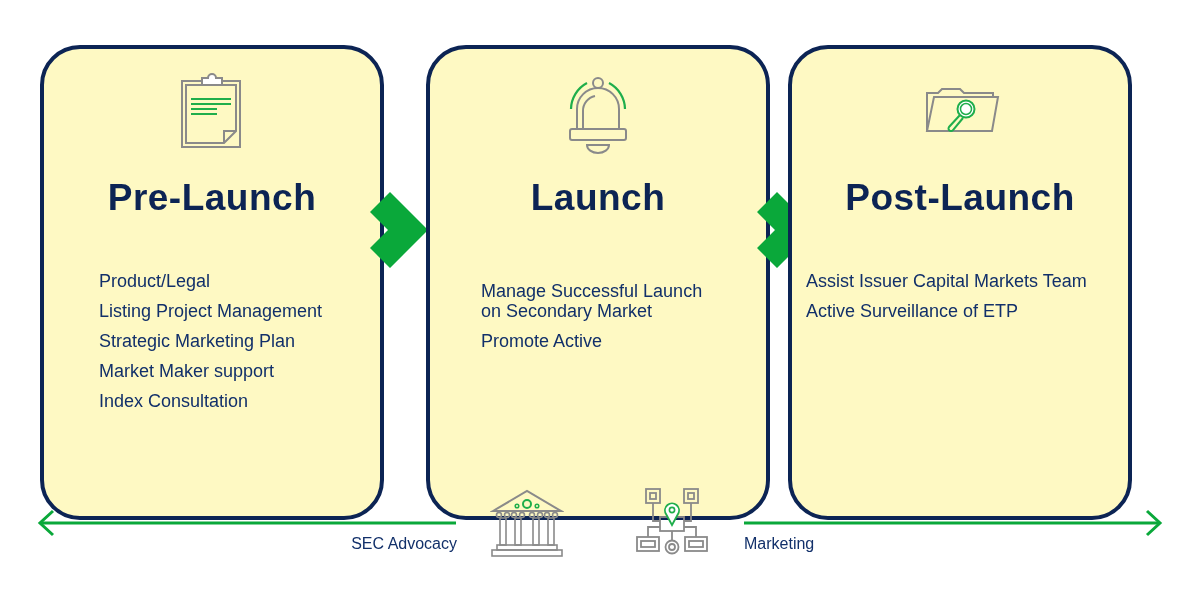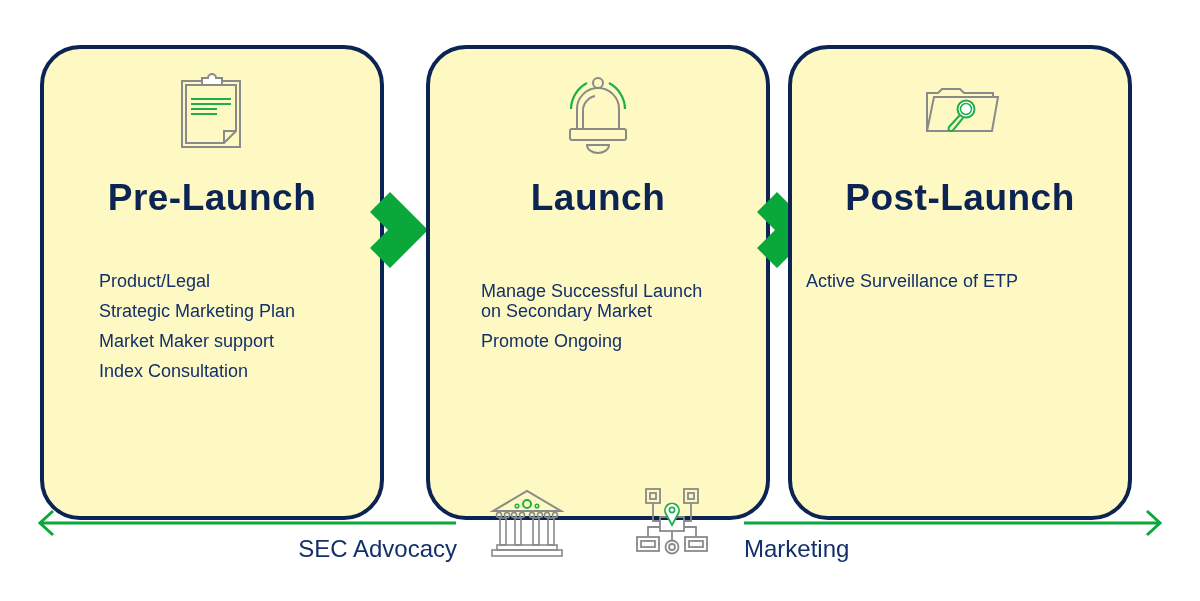--- a/index.html
+++ b/index.html
@@ -23,41 +23,42 @@
   #card-2 li { margin-bottom:10px; }
   .chev { position:absolute; top:190px; width:60px; height:80px; }
   #chev-0 { left:368px; }
   #chev-1 { left:755px; }
   .bottom-icon { position:absolute; top:487px; }
   #bottom-icon-0 { left:490px; }
   #bottom-icon-1 { left:634px; }
   .arrow { position:absolute; top:508px; height:30px; }
   #arrow-left { left:36px; width:424px; }
   #arrow-right { left:740px; width:426px; }
-  .arrow-label { position:absolute; top:535px; font-size:24px; color:#12306a; }
+  .arrow-label { position:absolute; top:535px; font-size:16px; color:#12306a; }
   #label-left { right:743px; }
   #label-right { left:744px; }
 </style>
 </head>
 <body>
 
 <div class="card" id="card-0">
   <svg class="icon" width="70" height="80" viewBox="0 0 70 80">
     <rect x="5" y="10" width="58" height="66" fill="none" stroke="#8a8a8a" stroke-width="2"></rect>
     <path d="M9 14 H59 V60 L47 72 H9 Z" fill="none" stroke="#8a8a8a" stroke-width="2"></path>
     <path d="M47 72 V60 H59" fill="none" stroke="#8a8a8a" stroke-width="2"></path>
     <path d="M25 12 V7 H31 A4 4 0 0 1 39 7 H45 V14 H25 Z" fill="#fff" stroke="#8a8a8a" stroke-width="2"></path>
     <line x1="14" y1="28" x2="54" y2="28" stroke="#1fae4b" stroke-width="2"></line>
     <line x1="14" y1="33" x2="54" y2="33" stroke="#1fae4b" stroke-width="2"></line>
     <line x1="14" y1="38" x2="40" y2="38" stroke="#1fae4b" stroke-width="2"></line>
     <line x1="14" y1="43" x2="40" y2="43" stroke="#1fae4b" stroke-width="2"></line>
   </svg>
   <h2>Pre-Launch</h2>
   <ul>
     <li>Product/Legal</li>
+    <li>Listing Project Management</li>
     <li>Strategic Marketing Plan</li>
     <li>Market Maker support</li>
     <li>Index Consultation</li>
   </ul>
 </div>
 
 <svg class="chev" id="chev-0" viewBox="0 0 60 80">
   <polygon points="2,22 22,2 60,40 22,78 2,58 20,40" fill="#0aa83a"></polygon>
 </svg>
 
@@ -67,38 +68,39 @@
     <path d="M72 38 A30 30 0 0 0 56 12" fill="none" stroke="#1fae4b" stroke-width="2.2"></path>
     <circle cx="45" cy="12" r="5" fill="none" stroke="#8a8a8a" stroke-width="2"></circle>
     <path d="M24 58 V38 A21 21 0 0 1 66 38 V58" fill="none" stroke="#8a8a8a" stroke-width="2"></path>
     <path d="M30 58 V40 A15 15 0 0 1 42 25" fill="none" stroke="#8a8a8a" stroke-width="2"></path>
     <rect x="17" y="58" width="56" height="11" rx="2" fill="none" stroke="#8a8a8a" stroke-width="2"></rect>
     <path d="M34 74 H56 A11 8 0 0 1 34 74 Z" fill="none" stroke="#8a8a8a" stroke-width="2"></path>
   </svg>
   <h2>Launch</h2>
   <ul>
     <li style="width:240px;">Manage Successful Launch on Secondary Market</li>
-    <li>Promote Ongoing</li>
+    <li>Promote Active</li>
   </ul>
 </div>
 
 <svg class="chev" id="chev-1" viewBox="0 0 60 80">
   <polygon points="2,22 22,2 60,40 22,78 2,58 20,40" fill="#0aa83a"></polygon>
 </svg>
 
 <div class="card" id="card-2">
   <svg class="icon" width="80" height="60" viewBox="0 0 80 60" style="top:34px;">
     <path d="M7 48 V10 H18 L22 6 H40 L44 10 H73 V14" fill="none" stroke="#8a8a8a" stroke-width="2"></path>
     <path d="M7 48 L14 14 H78 L72 48 Z" fill="none" stroke="#8a8a8a" stroke-width="2"></path>
     <circle cx="46" cy="26" r="8.5" fill="#fff" stroke="#1fae4b" stroke-width="2"></circle>
     <circle cx="46" cy="26" r="5.5" fill="none" stroke="#1fae4b" stroke-width="1.5"></circle>
     <path d="M40 32 L29 44 A2.5 2.5 0 0 0 33 47 L43 35" fill="none" stroke="#1fae4b" stroke-width="2"></path>
   </svg>
   <h2>Post-Launch</h2>
   <ul>
+    <li>Assist Issuer Capital Markets Team</li>
     <li>Active Surveillance of ETP</li>
   </ul>
 </div>
 
 <svg class="arrow" id="arrow-left" viewBox="0 0 424 30">
   <line x1="4" y1="15" x2="420" y2="15" stroke="#0aa83a" stroke-width="3"></line>
   <polyline points="17,3 4,15 17,27" fill="none" stroke="#0aa83a" stroke-width="3"></polyline>
 </svg>
 <div class="arrow-label" id="label-left">SEC Advocacy</div>
 

